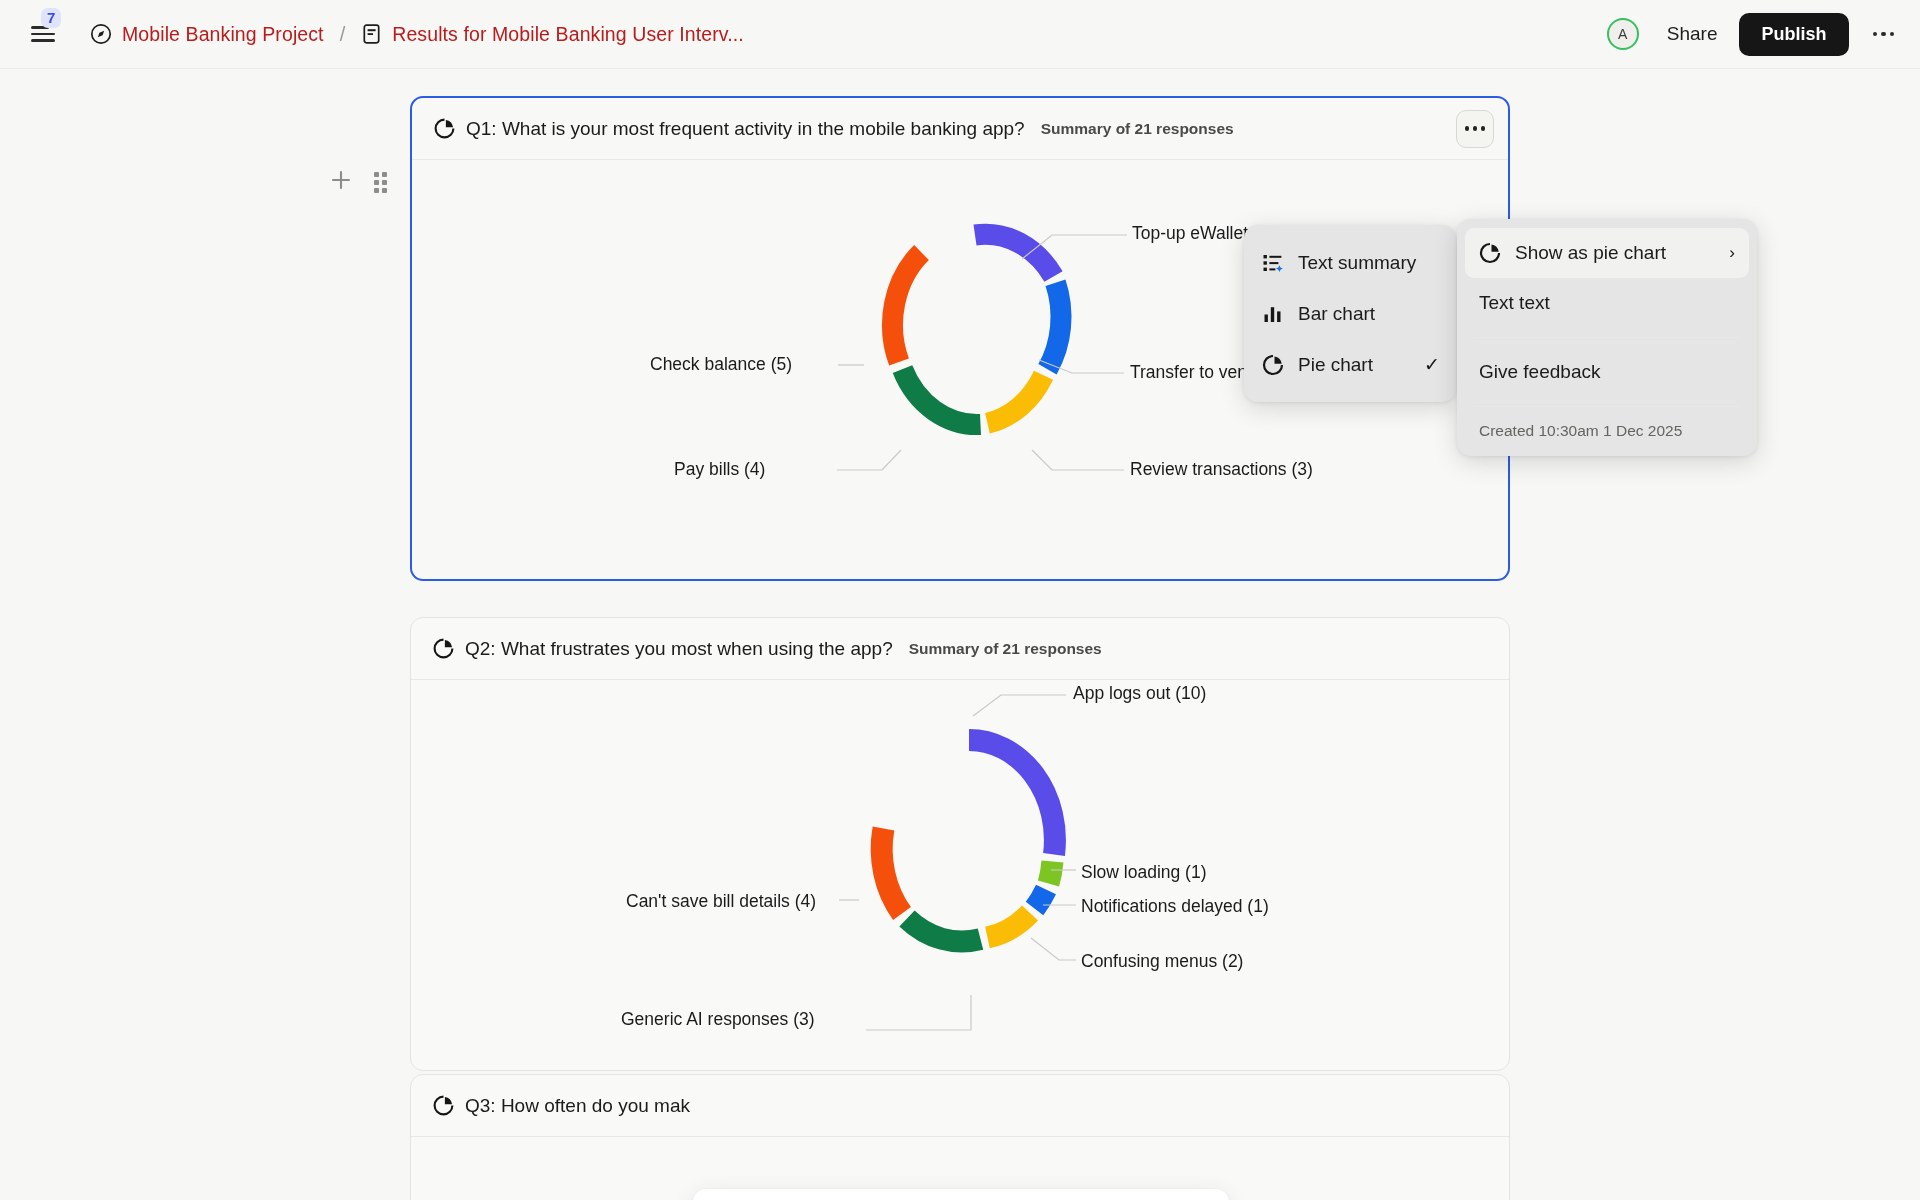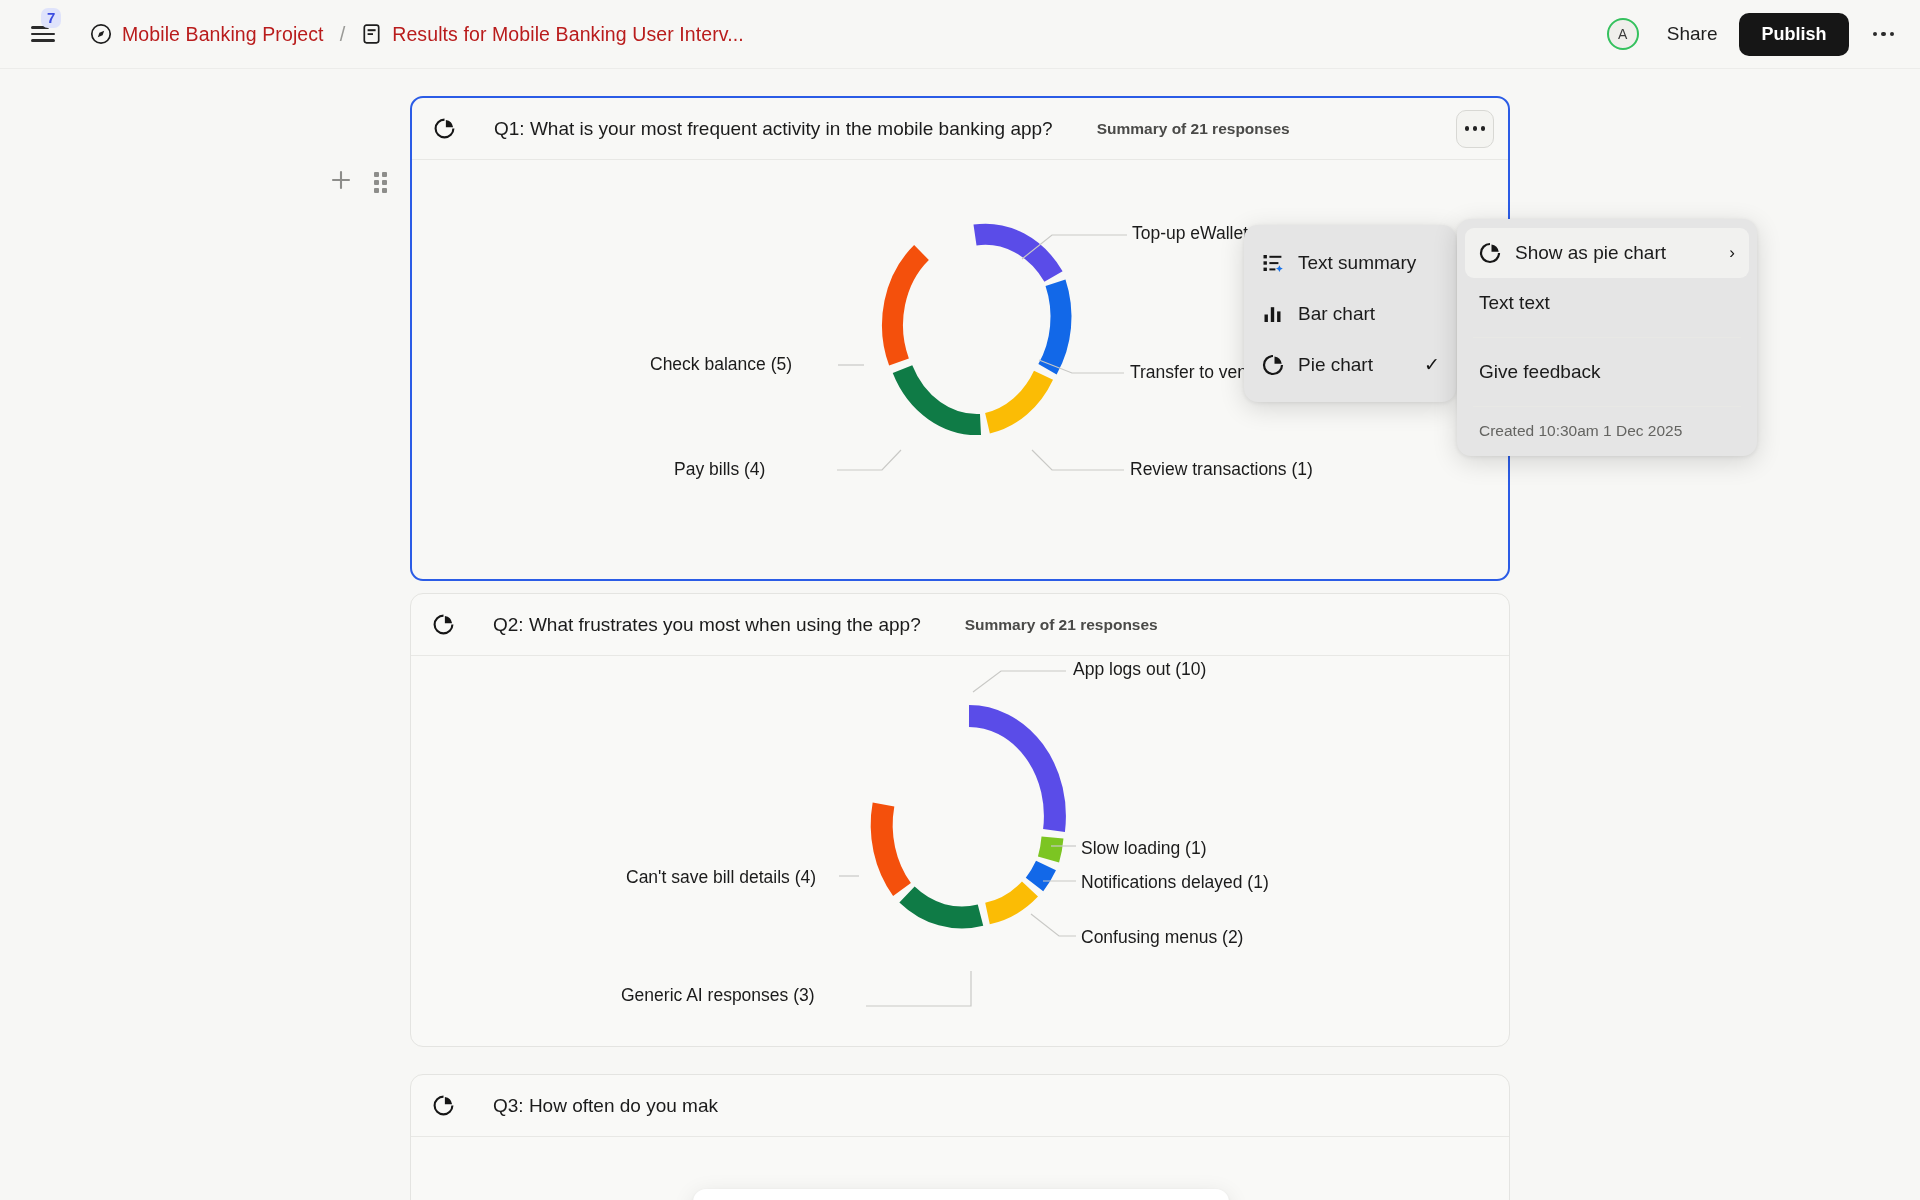--- a/index.html
+++ b/index.html
@@ -74,21 +74,21 @@
   .tool-grip { cursor: grab; display: grid; grid-template-columns: repeat(2, 5px); gap: 3px; }
   .tool-grip i { width: 5px; height: 5px; background: #8d8d8a; display:block; border-radius: 1px; }
 
   .card {
     position: absolute; left: 410px; width: 1100px;
     background: #f9f9f7; border: 1px solid #e4e4e1; border-radius: 13px;
   }
   .card.selected { border: 2.2px solid #2b5ce6; background: #f8f8f6; }
   .card-header {
     height: 62px; display: flex; align-items: center; padding: 0 22px;
-    border-bottom: 1px solid #e8e8e5; position: relative; gap: 28px;
+    border-bottom: 1px solid #e8e8e5; position: relative;
   }
   .card-pie-icon { margin-right: 11px; display: flex; }
   .q-title { font-size: 19px; color: #1b1b1b; }
   .q-sub { font-size: 15.5px; color: #4a4a48; margin-left: 16px; font-weight: 600; }
   .card-menu-btn {
     position: absolute; right: 14px; top: 50%; transform: translateY(-50%);
     width: 38px; height: 38px; border-radius: 10px;
     border: 1px solid #d8d8d4; background: #f4f4f1;
     display: flex; align-items: center; justify-content: center; gap: 3.5px; cursor: pointer;
   }
@@ -238,27 +238,27 @@
       <svg style="position:absolute; left:0; top:0;" width="1100" height="420">
         <path d="M610 99 L640 75 L715 75" class="leader"></path>
         <path d="M452 205 L426 205" class="leader"></path>
         <path d="M489 290 L470 310 L425 310" class="leader"></path>
         <path d="M620 290 L640 310 L712 310" class="leader"></path>
         <path d="M627 200 L660 213 L712 213" class="leader"></path>
       </svg>
 
       <div class="chart-label" style="left: 720px; top: 63px;">Top-up eWallet (7)</div>
       <div class="chart-label" style="left: 718px; top: 202px;">Transfer to vendors (2)</div>
-      <div class="chart-label" style="left: 718px; top: 299px;">Review transactions (1)</div>
+      <div class="chart-label" style="left: 718px; top: 299px;">Review transactions (3)</div>
       <div class="chart-label" style="left: 262px; top: 299px;"><span>Pay bills (4)</span></div>
       <div class="chart-label" style="left: 238px; top: 194px;">Check balance (5)</div>
     </div>
   </div>
 
-  <div class="card" style="top: 524px; height: 454px;">
+  <div class="card" style="top: 548px; height: 454px;">
     <div class="card-header">
       <span class="card-pie-icon">
         <svg width="21" height="21" viewBox="0 0 21 21">
           <path d="M10.5 1.6 a8.9 8.9 0 1 0 8.9 8.9" fill="none" stroke="#161616" stroke-width="2.1"></path>
           <path d="M11.9 2.1 A8.6 8.6 0 0 1 19.1 9.3 L11.9 9.3 Z" fill="#161616"></path>
         </svg>
       </span>
       <span class="q-title">Q2: What frustrates you most when using the app?</span>
       <span class="q-sub">Summary of 21 responses</span>
     </div>

